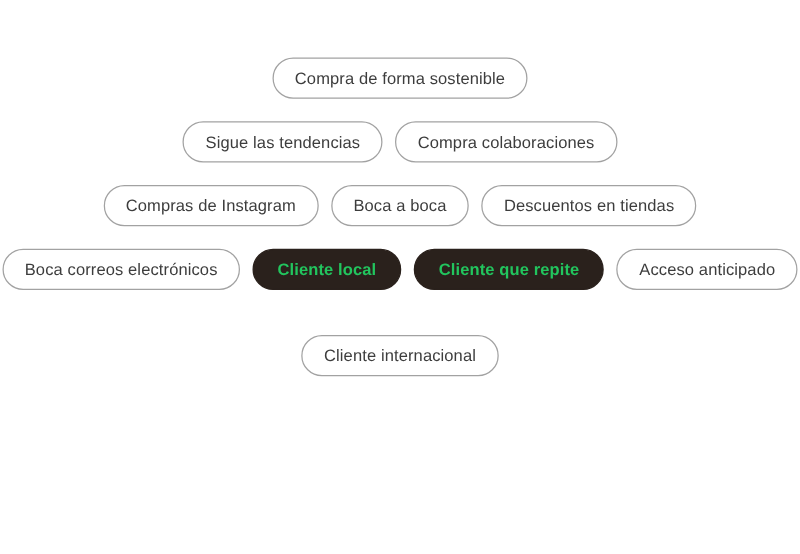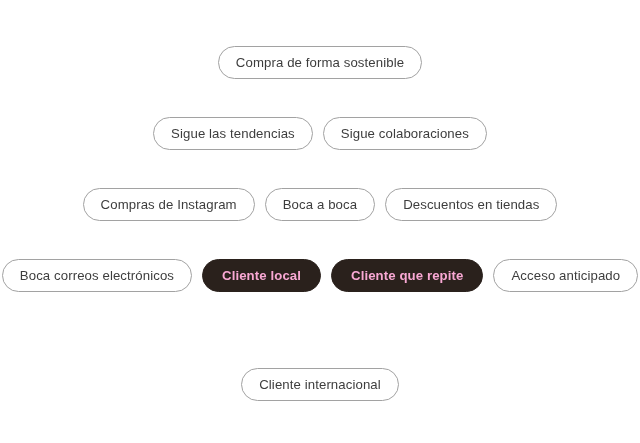--- a/index.html
+++ b/index.html
@@ -16,21 +16,20 @@
   }
 
   #tag-cloud {
     width: 640px;
     height: 443px;
     box-sizing: border-box;
     padding: 46px 14px 0 14px;
     display: flex;
     flex-direction: column;
     align-items: center;
-    gap: 20px;
   }
 
   .pill-row {
     display: flex;
     flex-direction: row;
     justify-content: center;
     align-items: center;
     gap: 10px;
     width: 100%;
     margin-bottom: 18px;
@@ -55,35 +54,35 @@
   .pill.outline {
     background: #ffffff;
     border: 1px solid #a2a2a2;
     color: #3d3d3d;
     font-weight: 400;
   }
 
   .pill.filled {
     background: #2a211c;
     border: 1px solid #2a211c;
-    color: #f9a8d4;
+    color: #22c55e;
     font-weight: 700;
     padding: 0 19px;
   }
 </style>
 </head>
 <body>
 
 <div id="tag-cloud">
     <div class="pill-row">
       <div class="pill outline">Compra de forma sostenible</div>
     </div>
     <div class="pill-row">
       <div class="pill outline">Sigue las tendencias</div>
-      <div class="pill outline">Sigue colaboraciones</div>
+      <div class="pill outline">Compra colaboraciones</div>
     </div>
     <div class="pill-row">
       <div class="pill outline">Compras de Instagram</div>
       <div class="pill outline">Boca a boca</div>
       <div class="pill outline">Descuentos en tiendas</div>
     </div>
     <div class="pill-row">
       <div class="pill outline">Boca correos electrónicos</div>
       <div class="pill filled">Cliente local</div>
       <div class="pill filled">Cliente que repite</div>

